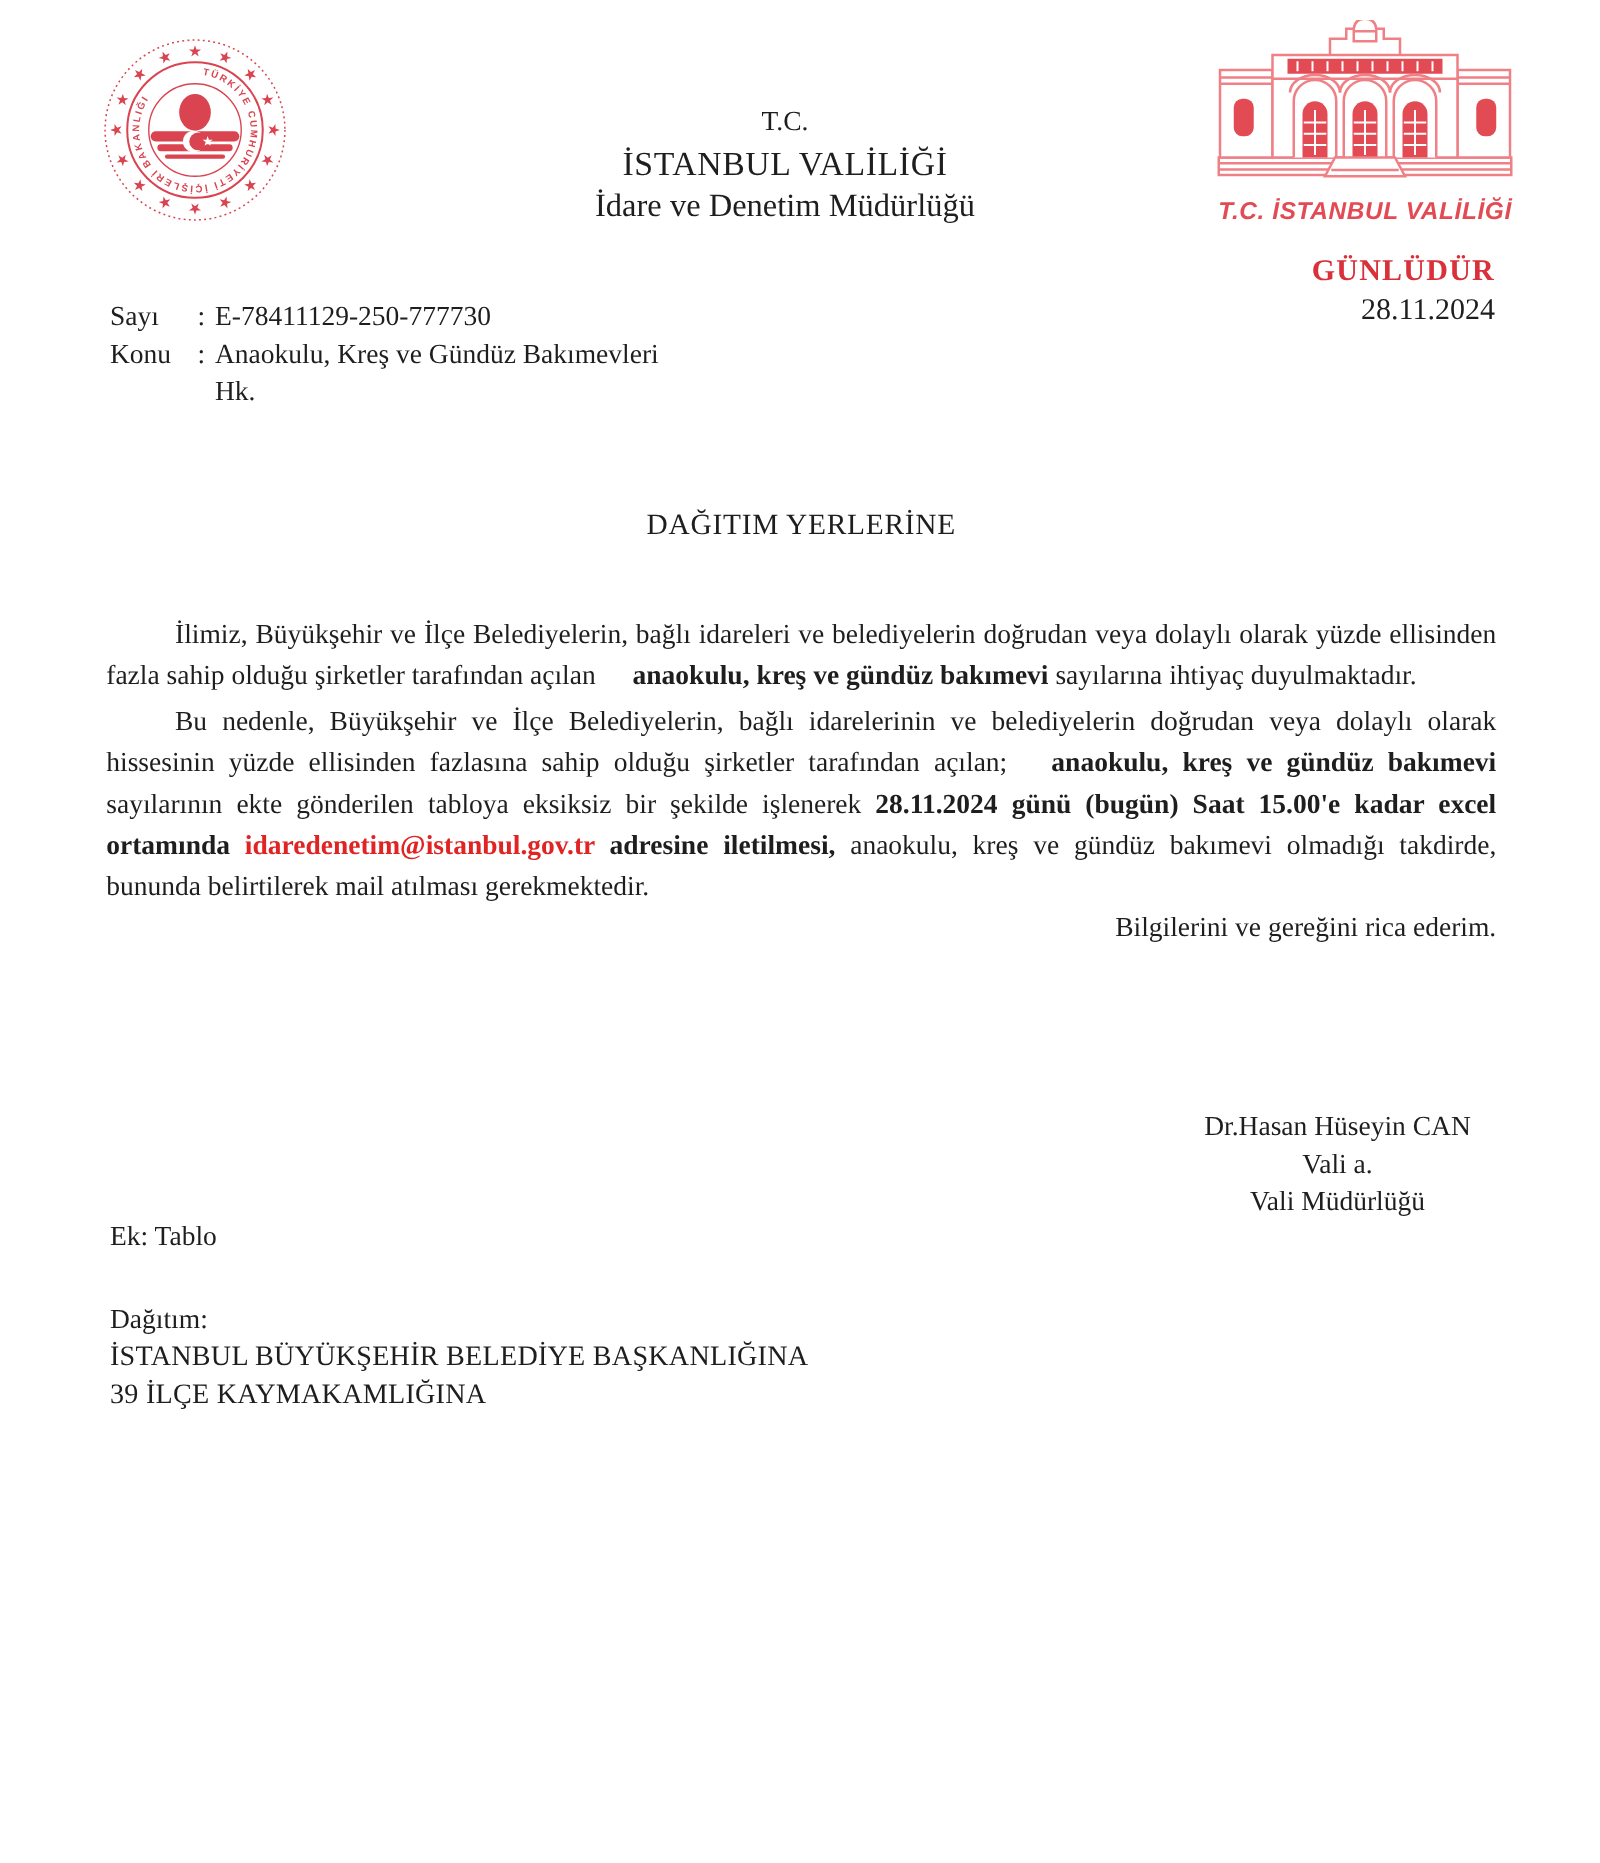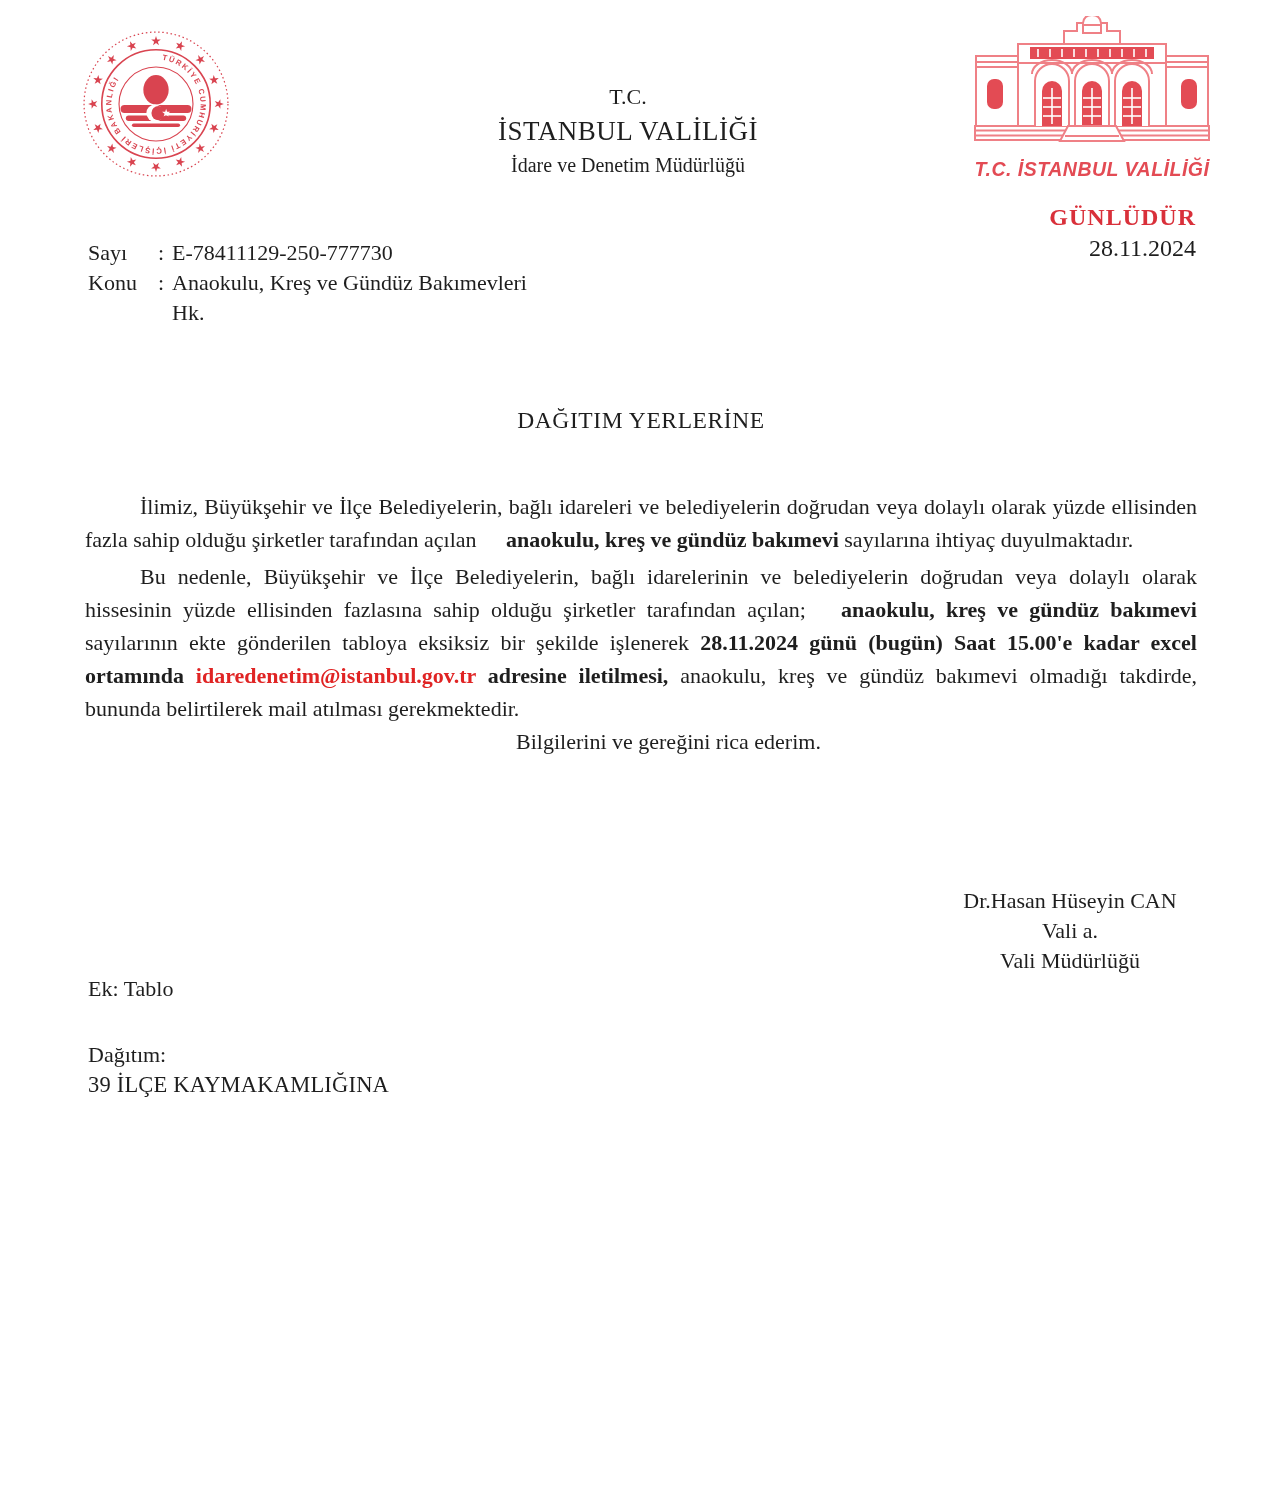--- a/index.html
+++ b/index.html
@@ -18,21 +18,21 @@
   .seal .sline{fill:none;stroke:var(--red_seal,#d94450);}
   .seal .ringtext{fill:var(--red_seal,#d94450);font-family:"Liberation Sans",sans-serif;
     font-size:7.6px;font-weight:bold;letter-spacing:1.6px;}
 
   .center-head{
     position:absolute;left:328px;top:80px;width:600px;
     text-align:center;line-height:34px;
   }
   .center-head .l1{font-size:22px;}
   .center-head .l2{font-size:27px;letter-spacing:0.5px;}
-  .center-head .l3{font-size:20px;}
+  .center-head .l3{font-size:26px;}
 
   .logo-wrap{position:absolute;left:972px;top:16px;width:240px;text-align:center;}
   .bldg{width:240px;height:140px;display:block;}
   .bldg .line{fill:none;stroke:var(--red_logo,#ef8086);stroke-width:2;}
   .bldg .linef{fill:#ffffff;stroke:var(--red_logo,#ef8086);stroke-width:2;}
   .bldg .acc{fill:var(--red_accent,#e34b54);}
   .bldg .wht{stroke:#ffffff;stroke-width:1.6;fill:none;}
   .logo-caption{
     margin-top:2px;color:var(--red_accent,#e34b54);
     font-family:"Liberation Sans","DejaVu Sans",sans-serif;
@@ -53,21 +53,21 @@
 
   
   .content{
     position:absolute;left:85px;top:406px;width:1112px;
     font-size:22px;line-height:33px;text-align:justify;
   }
   .recipient{text-align:center;font-size:23.5px;letter-spacing:0.6px;line-height:28px;}
   .para{margin:0;text-indent:55px;}
   .p1{margin-top:56px;}
   .p2{margin-top:4px;}
-  .closing{margin:0;text-indent:55px;text-align:center;}
+  .closing{margin:0;text-indent:55px;text-align:right;}
   .seg.bold{font-weight:bold;}
   .seg.bold-italic{font-weight:bold;margin-left:24px;}
   .seg.bold-red{font-weight:bold;color:var(--red_email,#e02424);}
 
   
   .signature{
     position:absolute;left:930px;top:886px;width:280px;
     text-align:center;font-size:22px;line-height:30px;
   }
 
@@ -227,17 +227,18 @@
     <div>Dr.Hasan Hüseyin CAN</div>
     <div>Vali a.</div>
     <div>Vali Müdürlüğü</div>
   </div>
 
   <div class="attachment">Ek: Tablo</div>
 
   <div class="distribution">
     <div>Dağıtım:</div>
     <div class="items">
+      <div>İSTANBUL BÜYÜKŞEHİR BELEDİYE BAŞKANLIĞINA</div>
       <div>39 İLÇE KAYMAKAMLIĞINA</div>
     </div>
   </div>
 
 </div>
 
 </body></html>

